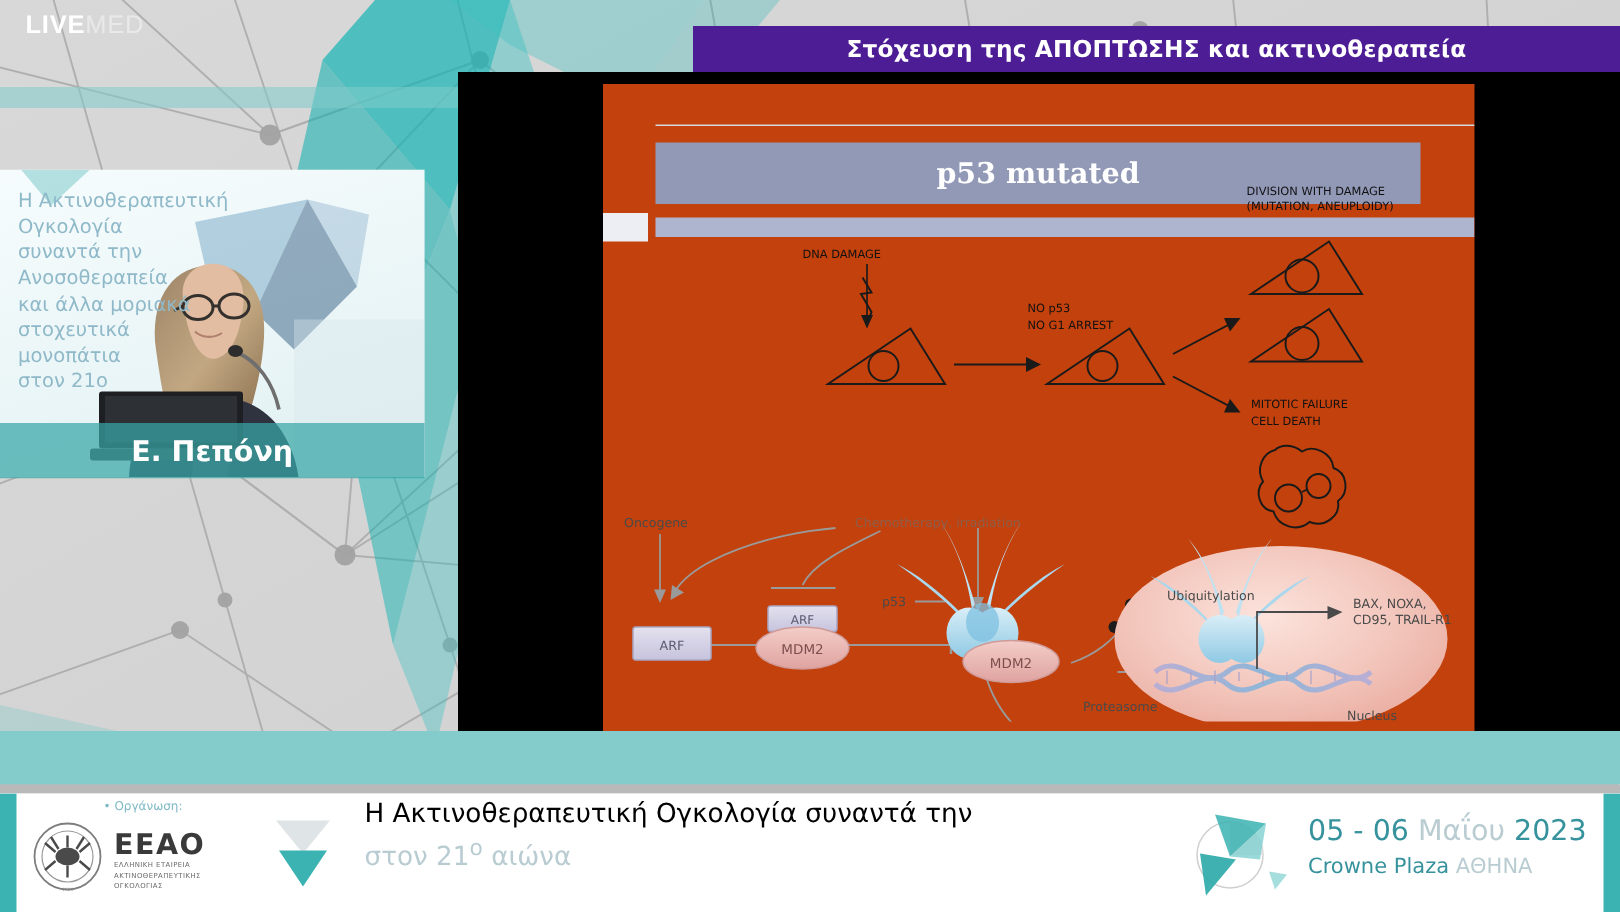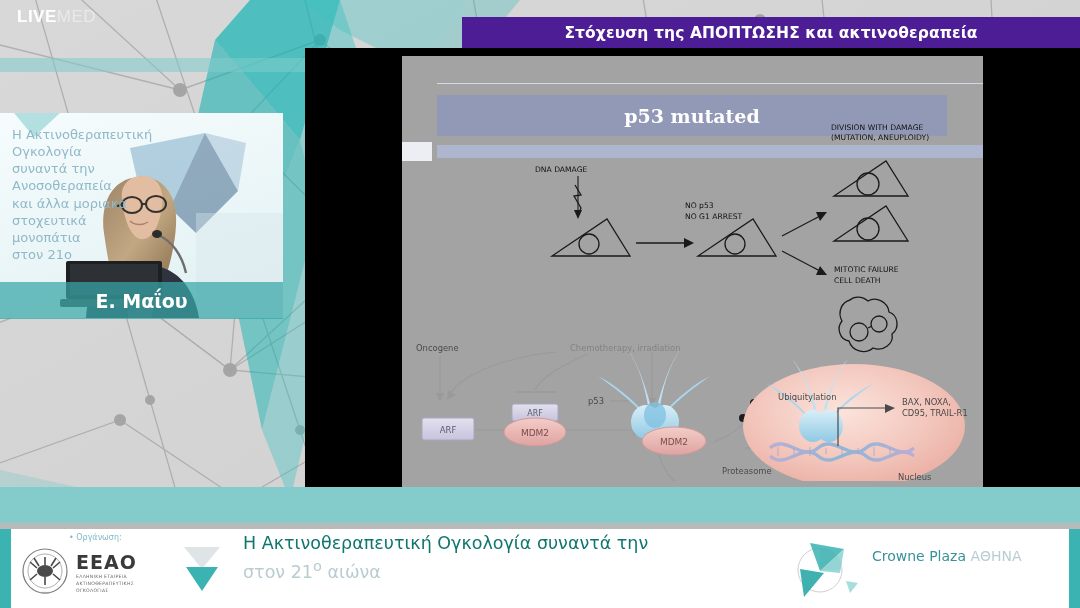--- a/index.html
+++ b/index.html
@@ -19,21 +19,21 @@
   #titlebar{position:absolute;left:462px;top:17px;width:618px;height:31px;
             background:#4c1d95;z-index:35;display:flex;align-items:center;
             justify-content:center;}
   #titlebar span{color:#fff;font-weight:bold;font-size:15.5px;
                  font-family:"DejaVu Sans",sans-serif;letter-spacing:.1px;
                  white-space:nowrap;}
   
   #stage{position:absolute;left:305px;top:48px;width:775px;height:440px;
          background:#000;z-index:20;}
   #slide{position:absolute;left:97px;top:8px;width:581px;height:503px;
-         background:#a3a3a3;overflow:hidden;}
+         background:#c2410c;overflow:hidden;}
   
   #slideTitleBar{position:absolute;left:35px;top:39px;width:510px;height:41px;
                  background:#9299b7;display:flex;align-items:center;justify-content:center;}
   #slideTitleBar span{color:#fff;font-family:"DejaVu Serif",serif;font-weight:bold;
                       font-size:19px;}
   #slideSubBar{position:absolute;left:35px;top:89px;width:546px;height:13px;
                background:#aeb5ce;}
   #slideLeftTab{position:absolute;left:0px;top:86px;width:30px;height:19px;
                 background:#eceef4;}
   #slideTopLine{position:absolute;left:35px;top:27px;width:546px;height:1px;
@@ -59,21 +59,21 @@
   
   #banner{position:absolute;left:0;top:529px;width:1080px;height:79px;
           background:#ffffff;z-index:26;overflow:hidden;}
   #bannerTealEdge{position:absolute;left:0;top:0;width:11px;height:79px;background:#3bb3b2;}
   #bannerTealEdgeR{position:absolute;left:1069px;top:0;width:11px;height:79px;background:#3bb3b2;}
   #orgLabel{position:absolute;left:25px;top:4px;font-size:8px;color:#7fb9c5;
             font-family:"DejaVu Sans",sans-serif;margin-left:44px;}
   #eeao{position:absolute;left:20px;top:14px;width:145px;height:56px;}
   #bannerTitle{position:absolute;left:243px;top:2px;width:540px;
                font-family:"DejaVu Sans",sans-serif;font-size:17.5px;line-height:1.42;}
-  #bannerTitle .l1{color:#0f766e;}
+  #bannerTitle .l1{color:#000000;}
   #bannerTitle .l2{color:#4a9aa5;}
   #bannerTitle .l3{color:#b9ccd2;}
   #dateBlock{position:absolute;left:872px;top:14px;
              font-family:"DejaVu Sans",sans-serif;}
   #dateBlock .d1{font-size:19px;color:#36929c;}
   #dateBlock .d1 .dim{color:#b9ccd2;}
   #dateBlock .d2{font-size:14px;color:#36929c;margin-top:5px;}
   #dateBlock .d2 .dim{color:#b9ccd2;}
   #bannerMark{position:absolute;left:790px;top:10px;width:76px;height:62px;}
   #bannerTri{position:absolute;left:176px;top:14px;width:52px;height:52px;}
@@ -438,21 +438,21 @@
   <div id="camtext">Η Ακτινοθεραπευτική
 Ογκολογία
 συναντά την
 Ανοσοθεραπεία
 και άλλα μοριακά
 στοχευτικά
 μονοπάτια
 στον 21ο</div>
 </div>
 <div id="namebar">
-  <span>Ε. Μαΐου</span>
+  <span>Ε. Πεπόνη</span>
 </div>
 
 <div id="tealstrip"></div>
 <div id="grayline"></div>
 
 <div id="banner">
   <div id="bannerTealEdge"></div>
   <div id="bannerTealEdgeR"></div>
 
   <div id="orgLabel">• Οργάνωση:</div>
@@ -489,15 +489,16 @@
   <svg id="bannerMark" viewBox="0 0 76 62">
     <circle cx="30" cy="31" r="22" fill="none" stroke="#cfcfcf" stroke-width="1"></circle>
     <path d="M30 9 A22 22 0 0 1 52 31 L30 31 Z" fill="#e4e4e4"></path>
     <polygon points="20,4 54,10 30,32" fill="#3bb3b2" opacity=".85"></polygon>
     <polygon points="30,32 54,10 50,34" fill="#7fd0cf" opacity=".8"></polygon>
     <polygon points="10,30 34,34 14,58" fill="#2aa8a7" opacity=".9"></polygon>
     <polygon points="56,42 68,44 60,54" fill="#7fd0cf" opacity=".7"></polygon>
   </svg>
 
   <div id="dateBlock">
+    <div class="d1 nb"><span>05 - 06</span> <span class="dim">Μαΐου</span> <span>2023</span></div>
     <div class="d2 nb"><span>Crowne Plaza</span> <span class="dim">ΑΘΗΝΑ</span></div>
   </div>
 </div>
 
 </body></html>

